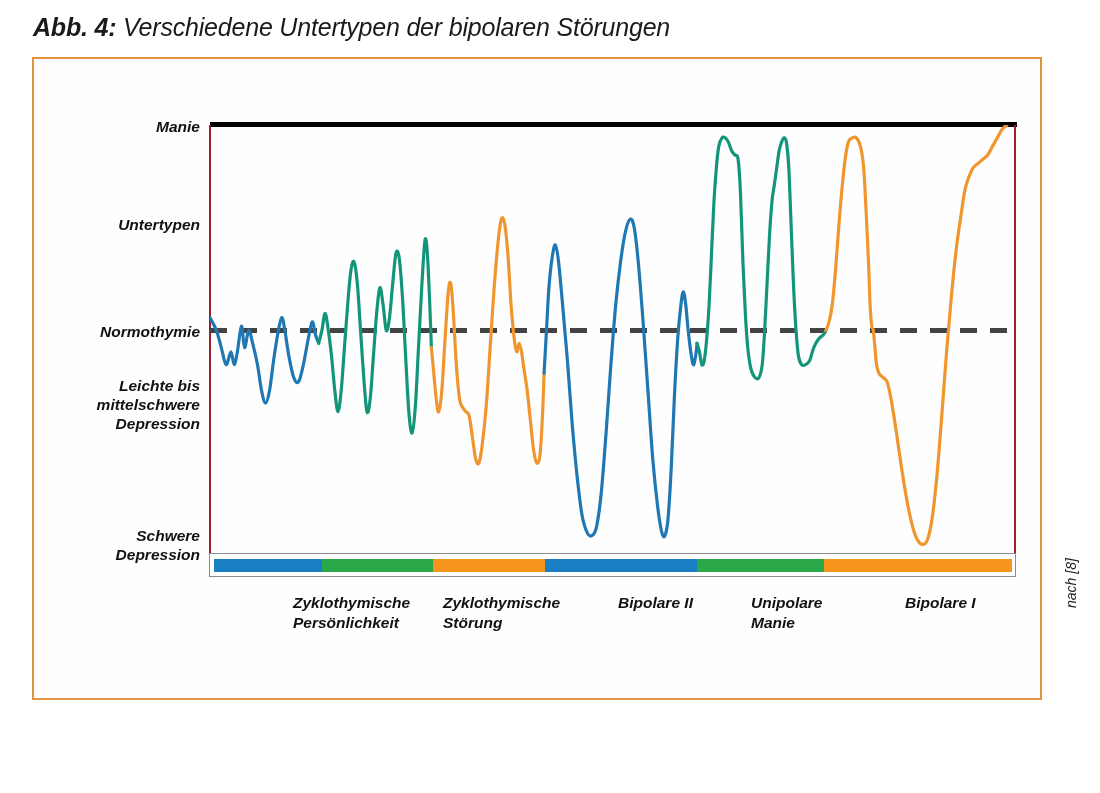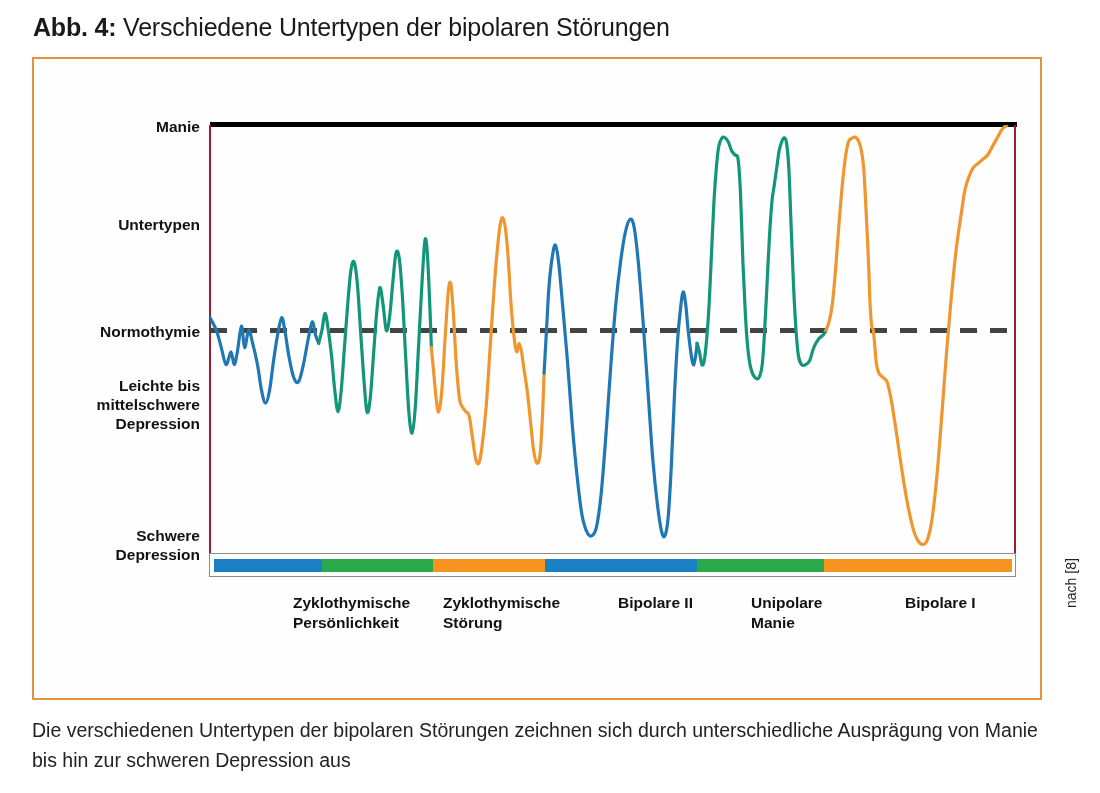--- a/index.html
+++ b/index.html
@@ -4,21 +4,21 @@
 <style>
   html,body{margin:0;padding:0;}
   body{
     width:1100px;height:793px;
     background:#ffffff;
     font-family:"Liberation Sans", sans-serif;
     color:#1a1a1a;
     overflow:hidden;
     position:relative;
   }
-  .page{position:relative;width:1100px;height:793px;}
+  .page{position:relative;width:1100px;height:793px;font-style:italic;}
 
   
   .fig-title{
     position:absolute;left:33px;top:12px;
     font-size:25px;line-height:30px;
     letter-spacing:-0.2px;
     white-space:nowrap;
   }
   .fig-title .lbl{font-weight:bold;}
   .fig-title .txt{font-weight:normal;}
@@ -164,15 +164,14 @@
       <div class="xlab" style="left: 283px; top: 0px;">Zyklothymische
 Störung</div>
       <div class="xlab" style="left: 458px; top: 0px;">Bipolare II</div>
       <div class="xlab" style="left: 591px; top: 0px;">Unipolare
 Manie</div>
       <div class="xlab" style="left: 745px; top: 0px;">Bipolare I</div>
     </div>
 
   <div class="source">nach [8]</div>
 
-  <div class="caption">Die verschiedenen Untertypen der bipolaren Störungen zeichnen sich durch unterschiedliche Ausprägung von Manie bis hin zur schweren Depression aus</div>
 
 </div>
 
 </body></html>

